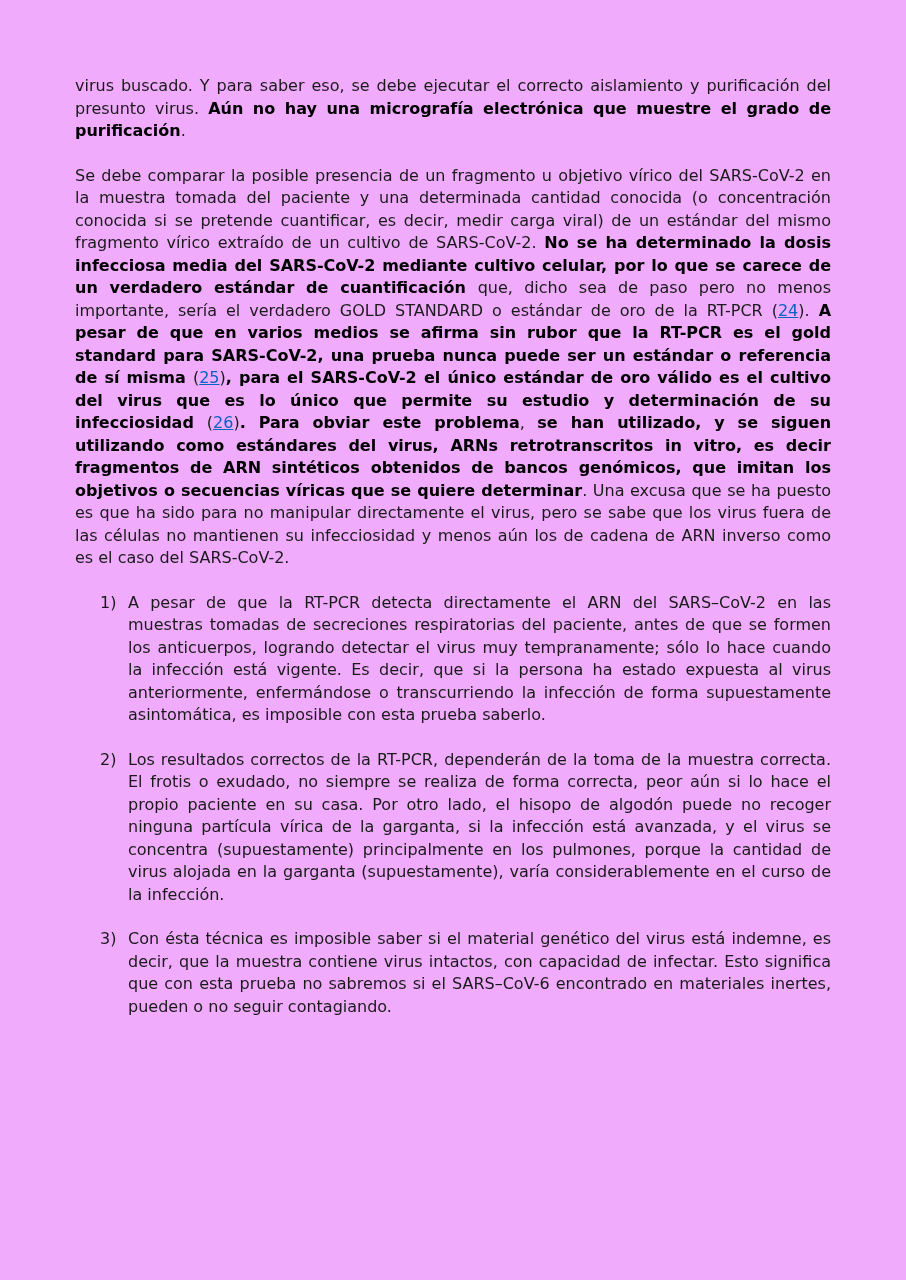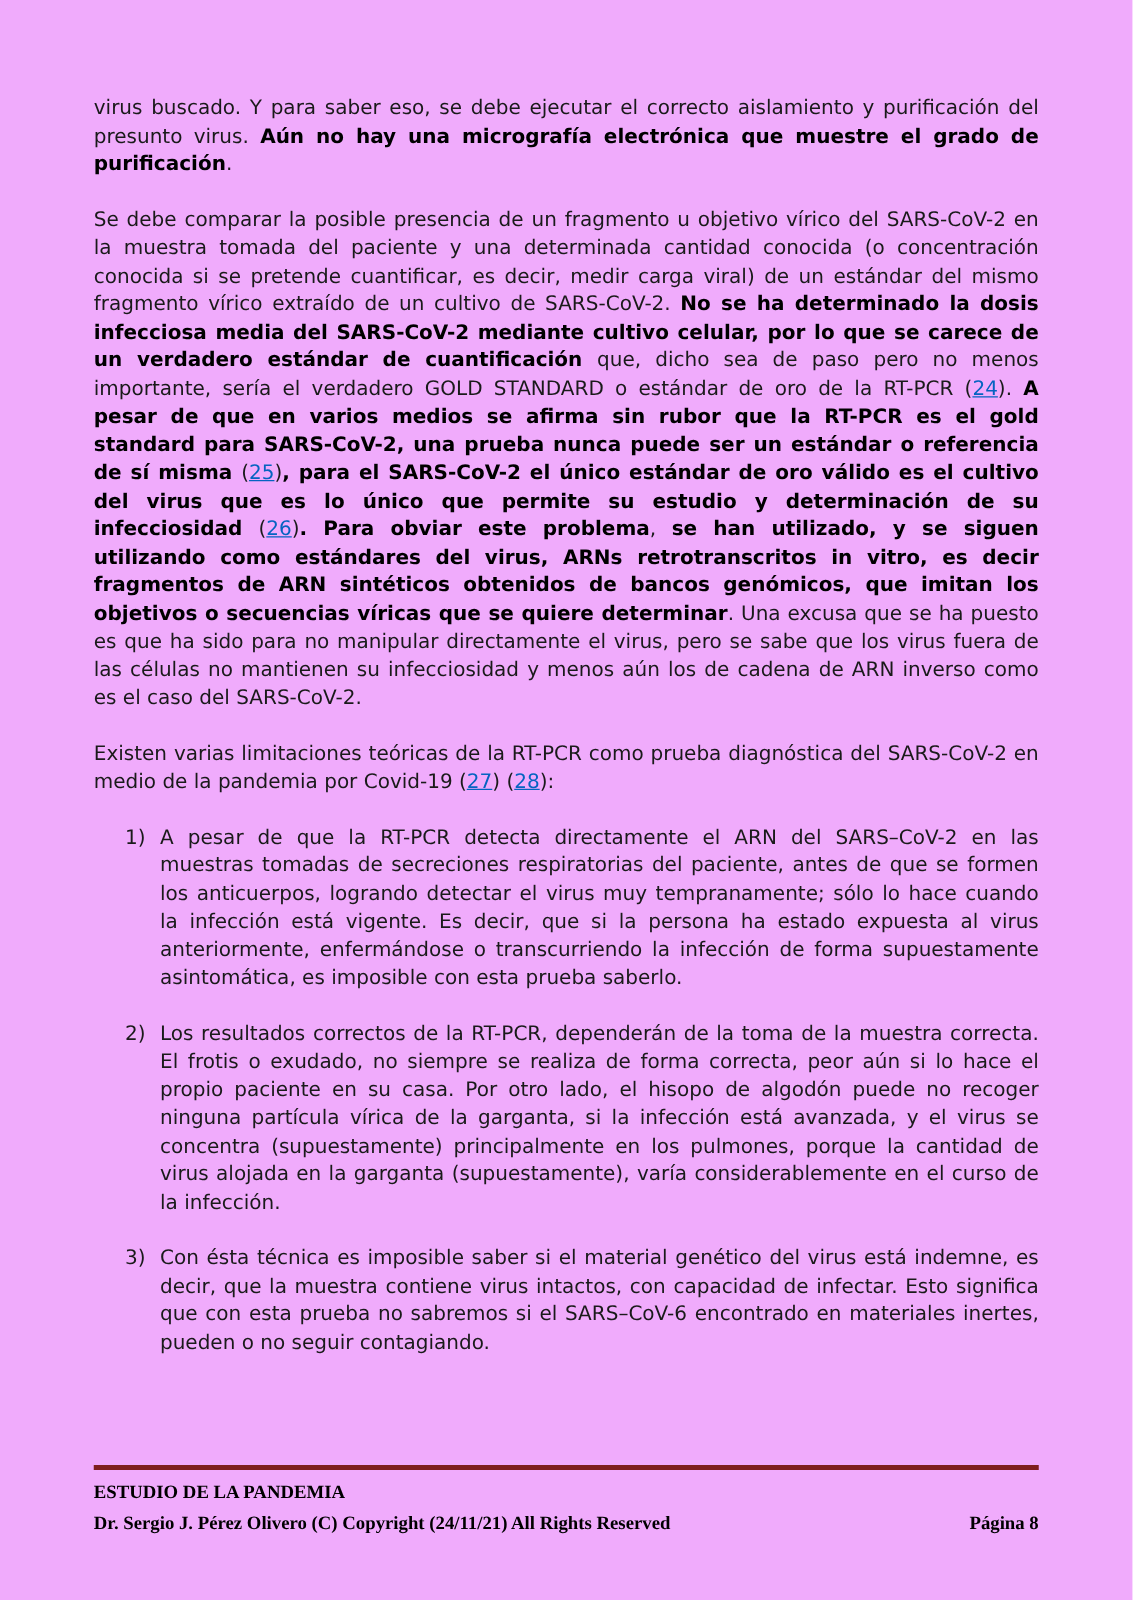--- a/index.html
+++ b/index.html
@@ -76,38 +76,29 @@
     margin-top: 5px;
   }
 </style>
 </head>
 <body>
 
 <div class="page">
   <div class="content">
       <p class="para"><span>virus buscado.  Y para saber eso, se debe ejecutar el correcto aislamiento y purificación del presunto virus. </span><span class="bold">Aún no hay una micrografía electrónica que muestre el grado de purificación</span><span>.</span></p>
       <p class="para"><span>Se debe comparar la posible presencia de un fragmento u objetivo vírico del SARS-CoV-2 en la muestra tomada del paciente y una determinada cantidad conocida (o concentración conocida si se pretende cuantificar, es decir, medir carga viral)  de un estándar del mismo fragmento vírico  extraído de un cultivo de SARS-CoV-2. </span><span class="bold">No se ha determinado la dosis infecciosa media del SARS-CoV-2 mediante cultivo celular, por lo que se carece de un verdadero estándar de cuantificación </span><span>que, dicho sea de paso pero no menos importante, sería el verdadero GOLD STANDARD o estándar de oro de la RT-PCR (</span><a href="#" class="ref-link" style="color: rgb(5, 99, 193);">24</a><span>). </span><span class="bold">A pesar de que en varios medios se afirma sin rubor que la RT-PCR es el gold standard para SARS-CoV-2, una prueba nunca puede ser un estándar o referencia de sí misma </span><span>(</span><a href="#" class="ref-link" style="color: rgb(5, 99, 193);">25</a><span>)</span><span class="bold">, para el SARS-CoV-2 el único estándar de oro válido es el cultivo del virus que es lo único que permite su estudio y determinación de su infecciosidad </span><span>(</span><a href="#" class="ref-link" style="color: rgb(5, 99, 193);">26</a><span>)</span><span class="bold">. Para obviar este problema</span><span>, </span><span class="bold">se han utilizado, y se siguen utilizando como estándares del virus, ARNs retrotranscritos in vitro, es decir fragmentos de ARN sintéticos obtenidos de bancos genómicos, que imitan los objetivos o secuencias víricas que se quiere determinar</span><span>. Una excusa que se ha puesto es que ha sido para no manipular directamente el virus, pero se sabe que los virus fuera de las células no mantienen su infecciosidad y menos aún los de cadena de ARN inverso como es el caso del SARS-CoV-2.</span></p>
-      <p class="para"><span>Existen varias limitaciones teóricas de la RT-PCR como prueba diagnóstica del SARS-CoV-2 en medio de la pandemia por Covid-19 (</span><a href="#" class="ref-link" style="color: rgb(5, 99, 193);">27</a><span>) (</span><a href="#" class="ref-link" style="color: rgb(5, 99, 193);">28</a><span>):</span></p>
       <div class="num-list">
         <div class="num-item">
           <span class="num-label">1)</span>
           <div class="num-body"><span>A pesar de que la RT-PCR detecta directamente el ARN del SARS–CoV-2 en las muestras tomadas de secreciones respiratorias del paciente, antes de que se formen los anticuerpos,  logrando detectar el virus muy tempranamente; sólo lo hace cuando la infección está vigente. Es decir, que si la persona ha estado expuesta al virus anteriormente, enfermándose o transcurriendo la infección de forma supuestamente asintomática, es imposible con esta prueba saberlo.</span></div>
         </div>
         <div class="num-item">
           <span class="num-label">2)</span>
           <div class="num-body"><span>Los resultados correctos de la RT-PCR, dependerán de la toma de la muestra correcta. El frotis o exudado, no siempre se realiza de forma correcta, peor aún si lo hace el propio paciente en su casa. Por otro lado, el hisopo de algodón puede no recoger ninguna partícula vírica de la garganta, si la infección está avanzada, y el virus se concentra (supuestamente) principalmente en los pulmones, porque la cantidad de virus alojada en la garganta (supuestamente), varía considerablemente en el curso de la infección.</span></div>
         </div>
         <div class="num-item">
           <span class="num-label">3)</span>
           <div class="num-body"><span>Con ésta técnica es imposible saber si el material genético del virus está indemne, es decir, que la muestra contiene virus intactos, con capacidad de infectar. Esto significa que con esta prueba no sabremos si el SARS–CoV-6 encontrado en materiales inertes, pueden o no seguir contagiando.</span></div>
         </div>
       </div>
     </div>
 
-  <div class="footer">
-    <div class="footer-rule" style="background: rgb(126, 30, 30);"></div>
-    <div class="footer-line1">ESTUDIO DE LA PANDEMIA</div>
-    <div class="footer-line2">
-      <span>Dr. Sergio J. Pérez Olivero (C) Copyright  (24/11/21) All Rights Reserved</span>
-      <span>Página 8</span>
-    </div>
-  </div>
 </div>
 
 </body></html>

